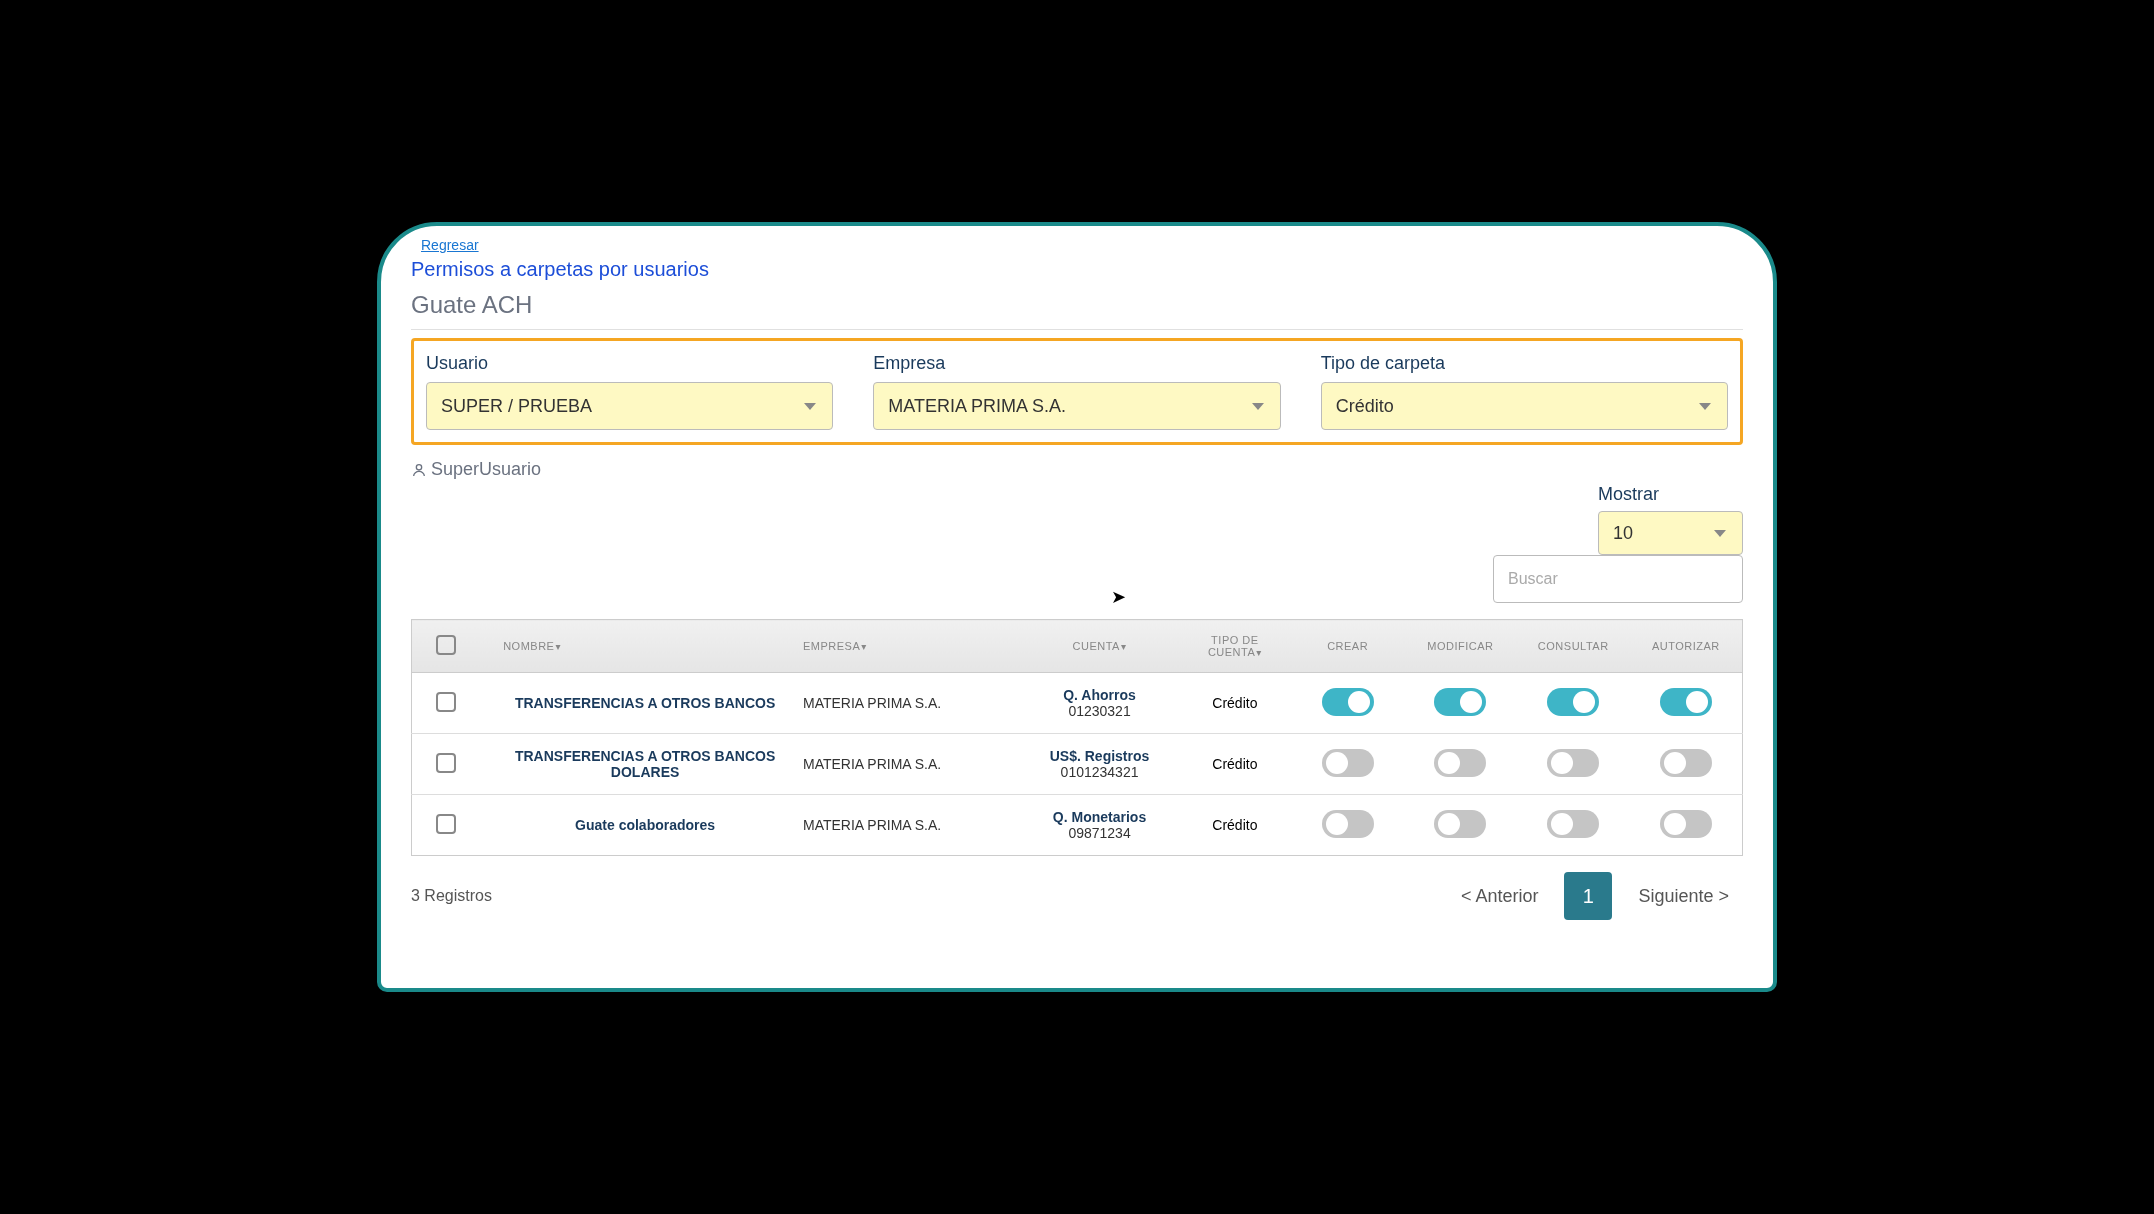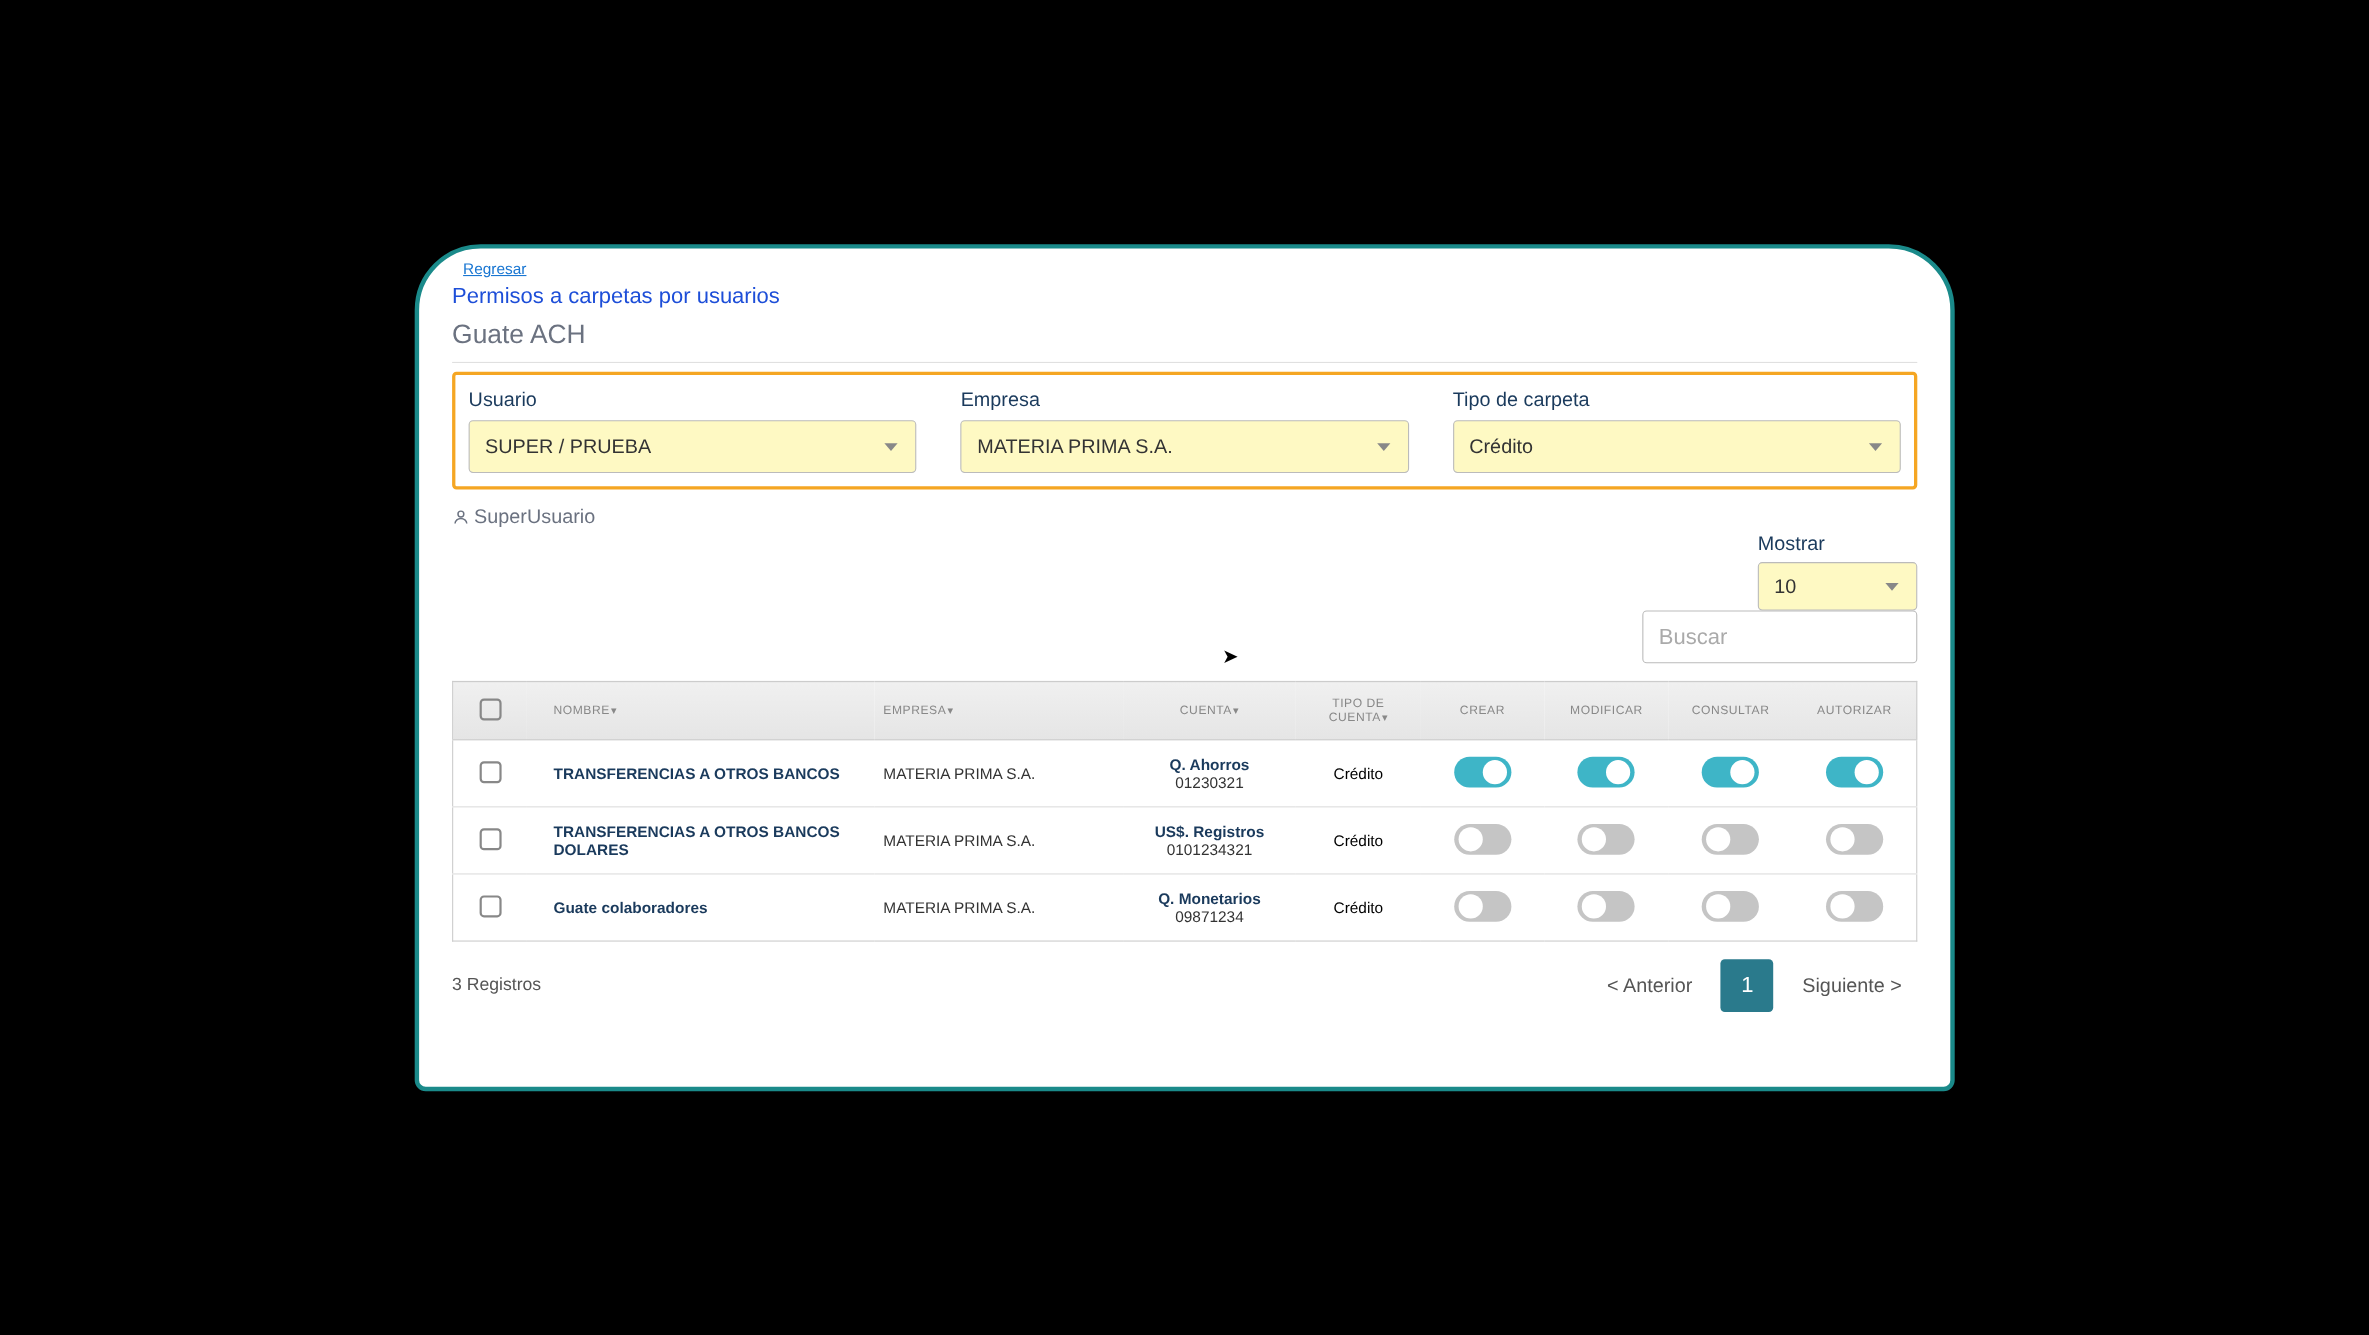--- a/index.html
+++ b/index.html
@@ -109,21 +109,21 @@
       flex-direction: column;
     }
     .show-block .filter-label { margin-bottom: 6px; }
     .select.small { width: 145px; height: 44px; font-size: 18px; }
     .search-input {
       width: 250px;
       height: 48px;
       border: 1px solid #bbb;
       border-radius: 4px;
       padding: 0 14px;
-      font-size: 20px;
+      font-size: 16px;
       color: #888;
     }
     .search-input::placeholder { color: #aaa; }
     .table {
       width: 100%;
       margin-top: 16px;
       border: 1px solid #ccc;
       border-collapse: collapse;
     }
     .table th {
@@ -146,21 +146,21 @@
     .sort-icon::after { content: "▾"; font-size: 10px; margin-left: 1px; }
     .table td {
       padding: 14px 8px;
       border-bottom: 1px solid #ddd;
       font-size: 14px;
       text-align: center;
       vertical-align: middle;
     }
     .table tr:last-child td { border-bottom: none; }
     .table td.cell-name {
-      text-align: left;
+      text-align: center;
       padding-left: 24px;
       color: #1a3a5c;
       font-weight: 700;
     }
     .table td.cell-company {
       text-align: left;
       color: #333;
       font-weight: 400;
     }
     .account-type {

